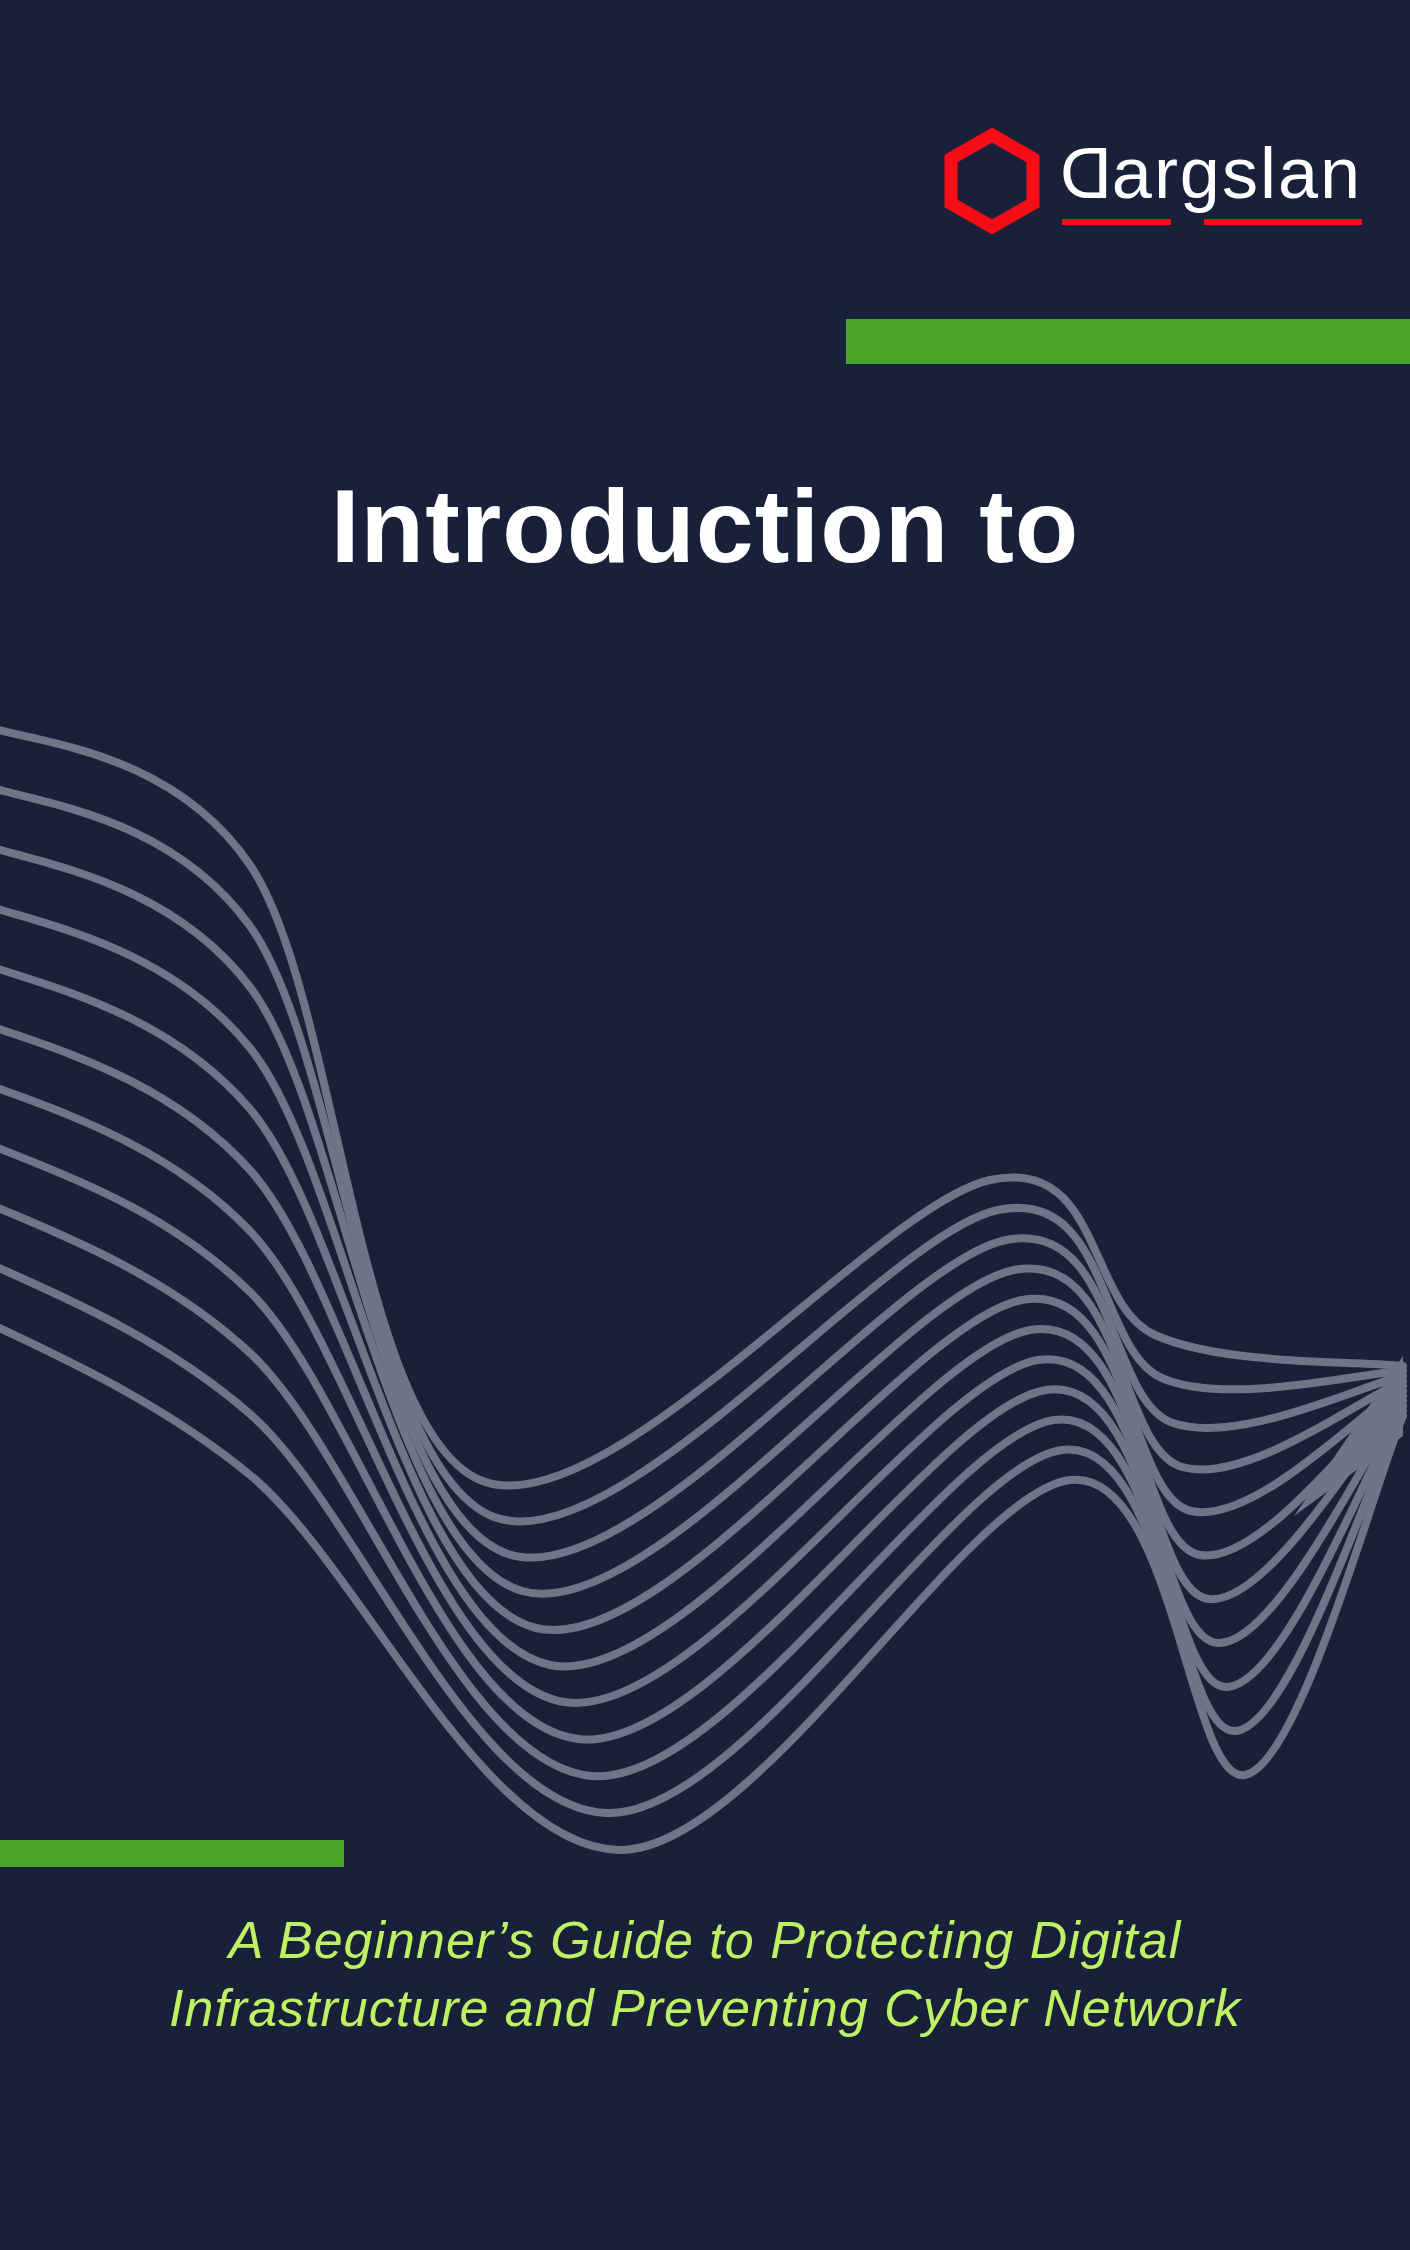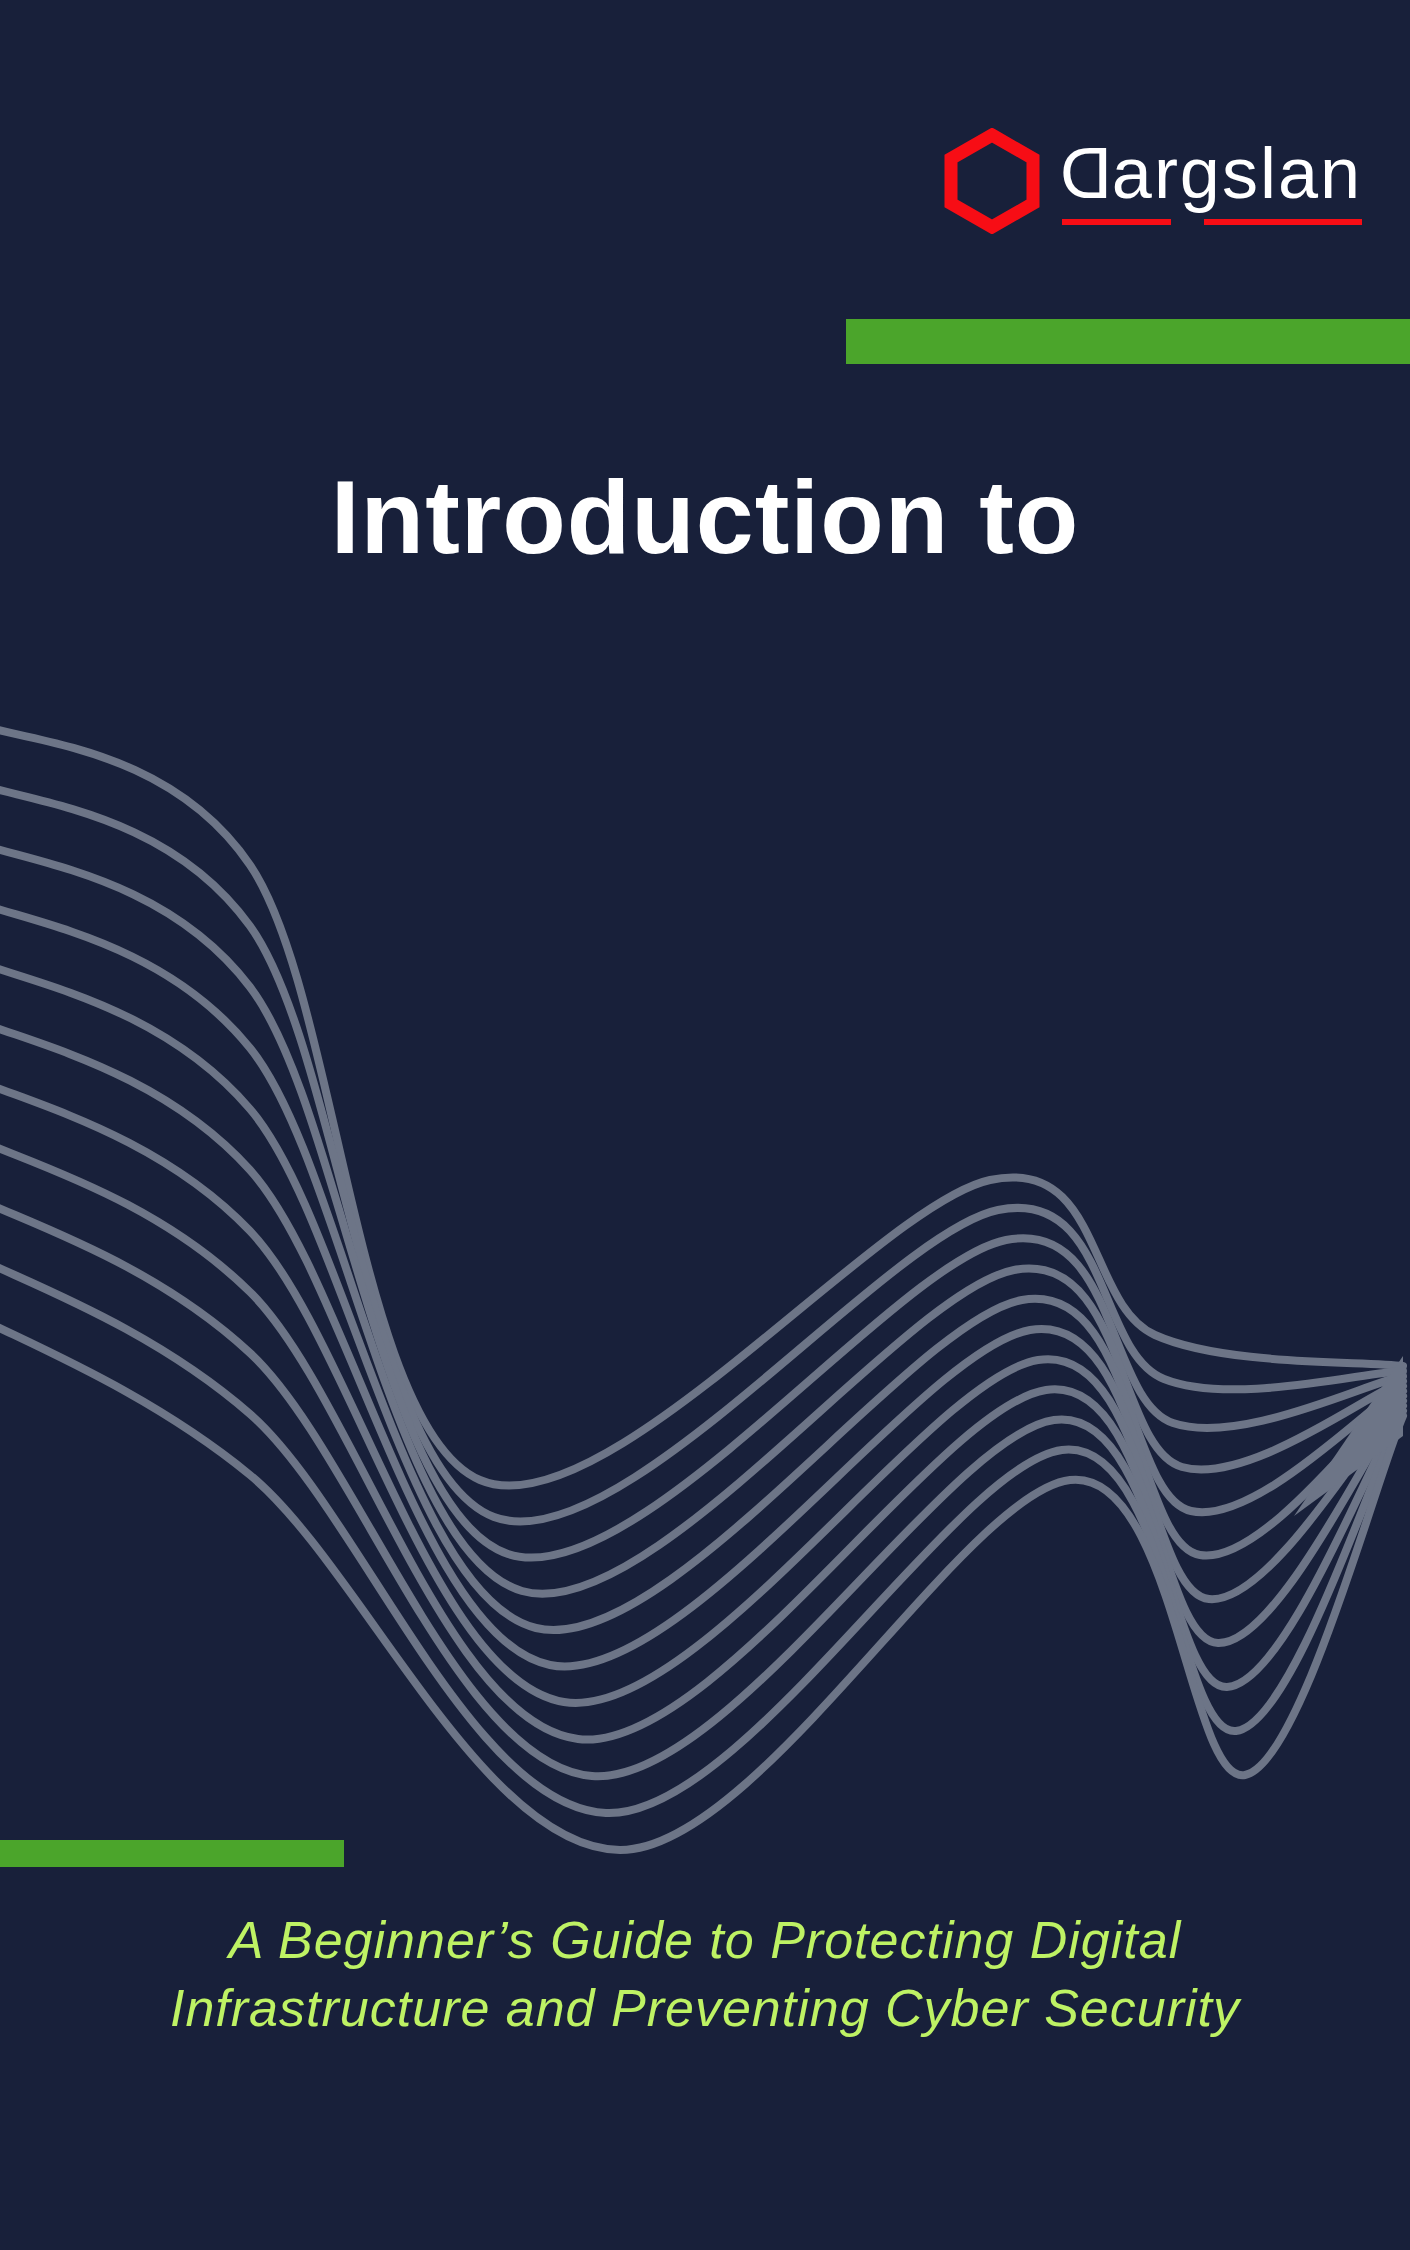--- a/index.html
+++ b/index.html
@@ -35,21 +35,21 @@
   .uline-a { left: 4px; width: 36%; }
   .uline-b { left: 48%; right: 0; }
 
   
   .bar { position: absolute; background: var(--green, #4ba52b); }
   .bar-top { left: 846px; right: 0; top: 319px; height: 45px; }
   .bar-bottom { left: 0; width: 344px; top: 1840px; height: 27px; }
 
   
   .title {
-    position: absolute; left: 0; right: 0; top: 439px; margin: 3px;
+    position: absolute; left: 0; right: 0; top: 439px; margin: 12px;
     text-align: center;
     color: #ffffff;
     font-size: 104px; line-height: 150px; font-weight: 700;
     letter-spacing: 1px;
   }
   .title span { display: block; }
 
   
   .subtitle {
     position: absolute; left: 0; right: 0; top: 1906px; margin: 0;
@@ -95,16 +95,16 @@
   <div class="bar bar-top"></div>
 
   <h1 class="title">
     <span>Introduction to</span>
   </h1>
 
   <div class="bar bar-bottom"></div>
 
   <p class="subtitle">
     <span>A Beginner’s Guide to Protecting Digital</span>
-    <span>Infrastructure and Preventing Cyber Security</span>
+    <span>Infrastructure and Preventing Cyber Network</span>
   </p>
 
 </div>
 
 </body></html>

